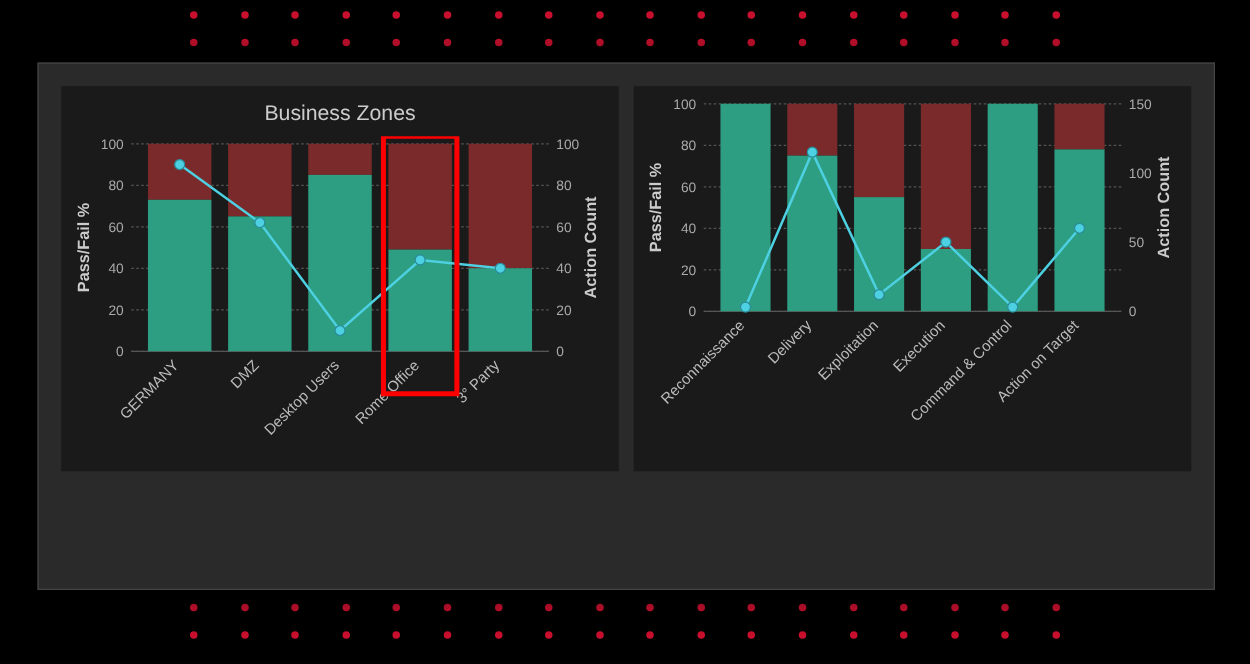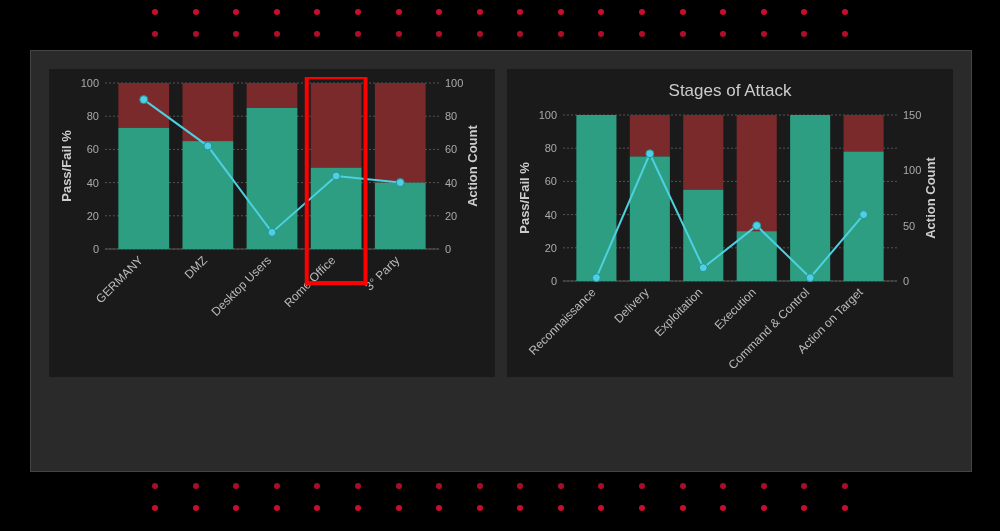--- a/index.html
+++ b/index.html
@@ -192,20 +192,21 @@
 
 <div class="panel">
   <div class="alert-triangle">
     <svg width="52" height="46">
       <polygon points="26,2 50,44 2,44" fill="#f5d60a" stroke="#c8102e" stroke-width="3"></polygon>
       <text x="26" y="36" text-anchor="middle" font-size="24" font-weight="bold" fill="#c8102e">!</text>
     </svg>
   </div>
   <div class="charts-row">
     <div class="chart-card">
+      <div class="chart-title">Business Zones</div>
       <div class="chart-body">
           <svg class="chart-svg" id="chart-zones" viewBox="0 0 430 260">
             <line x1="48" y1="172" x2="382" y2="172" class="grid-line"></line>
             <text x="42" y="176" text-anchor="end" class="axis-text">0</text>
             <line x1="48" y1="138.8" x2="382" y2="138.8" class="grid-line"></line>
             <text x="42" y="142.8" text-anchor="end" class="axis-text">20</text>
             <line x1="48" y1="105.6" x2="382" y2="105.6" class="grid-line"></line>
             <text x="42" y="109.6" text-anchor="end" class="axis-text">40</text>
             <line x1="48" y1="72.4" x2="382" y2="72.4" class="grid-line"></line>
             <text x="42" y="76.4" text-anchor="end" class="axis-text">60</text>
@@ -241,21 +242,20 @@
             <circle cx="215" cy="155.4" r="4" class="point"></circle>
             <circle cx="279.12800000000004" cy="98.96" r="4" class="point"></circle>
             <circle cx="343.25600000000003" cy="105.6" r="4" class="point"></circle>
             <text x="0" y="0" class="axis-label" transform="translate(14,89) rotate(-90)" text-anchor="middle">Pass/Fail %</text>
             <text x="0" y="0" class="axis-label" transform="translate(420,89) rotate(-90)" text-anchor="middle">Action Count</text>
             <rect x="249.74400000000003" y="0" width="58.768" height="206" fill="none" stroke="#ff0000" stroke-width="4"></rect>
           </svg>
         </div>
     </div>
     <div class="chart-card">
-      <div class="chart-title">Stages of Attack</div>
       <div class="chart-body">
           <svg class="chart-svg" id="chart-stages" viewBox="0 0 430 260">
             <line x1="48" y1="172" x2="382" y2="172" class="grid-line"></line>
             <text x="42" y="176" text-anchor="end" class="axis-text">0</text>
             <line x1="48" y1="138.8" x2="382" y2="138.8" class="grid-line"></line>
             <text x="42" y="142.8" text-anchor="end" class="axis-text">20</text>
             <line x1="48" y1="105.6" x2="382" y2="105.6" class="grid-line"></line>
             <text x="42" y="109.6" text-anchor="end" class="axis-text">40</text>
             <line x1="48" y1="72.4" x2="382" y2="72.4" class="grid-line"></line>
             <text x="42" y="76.4" text-anchor="end" class="axis-text">60</text>

